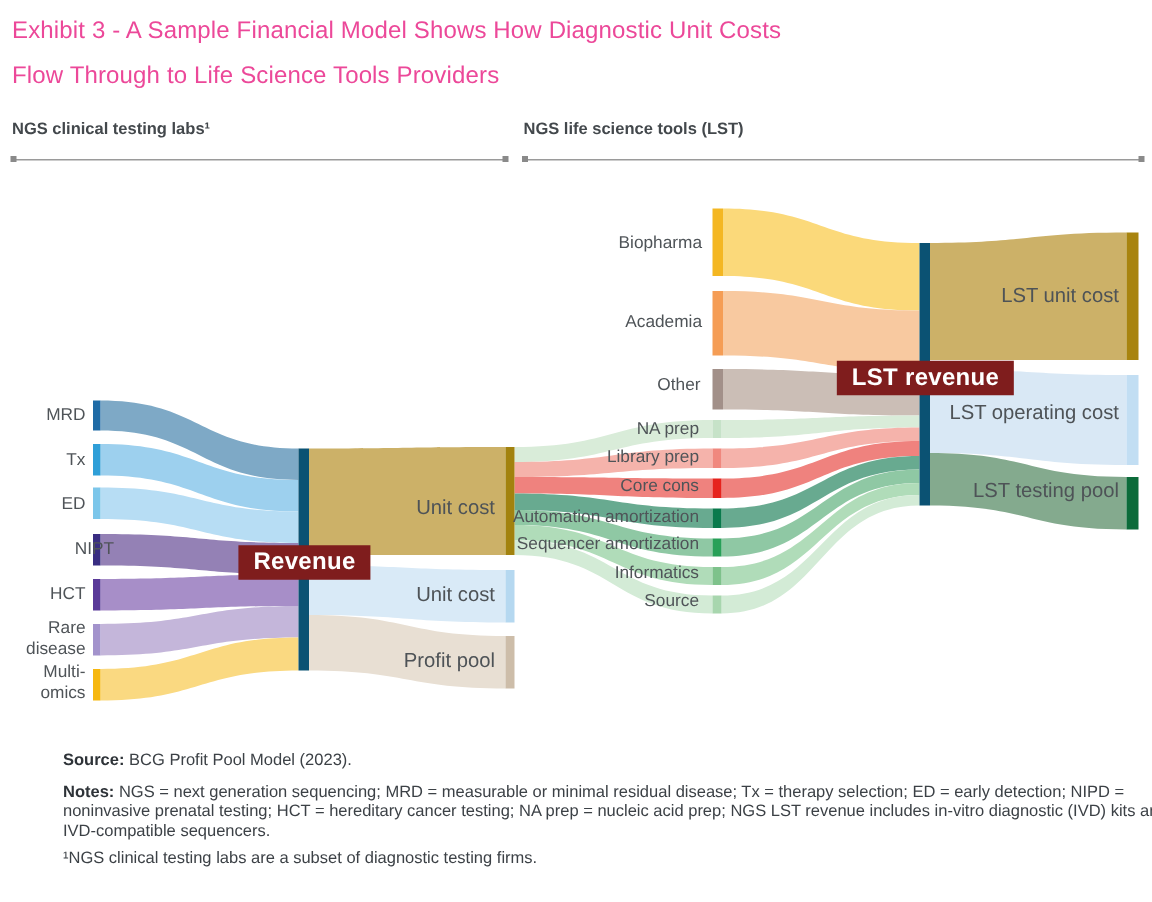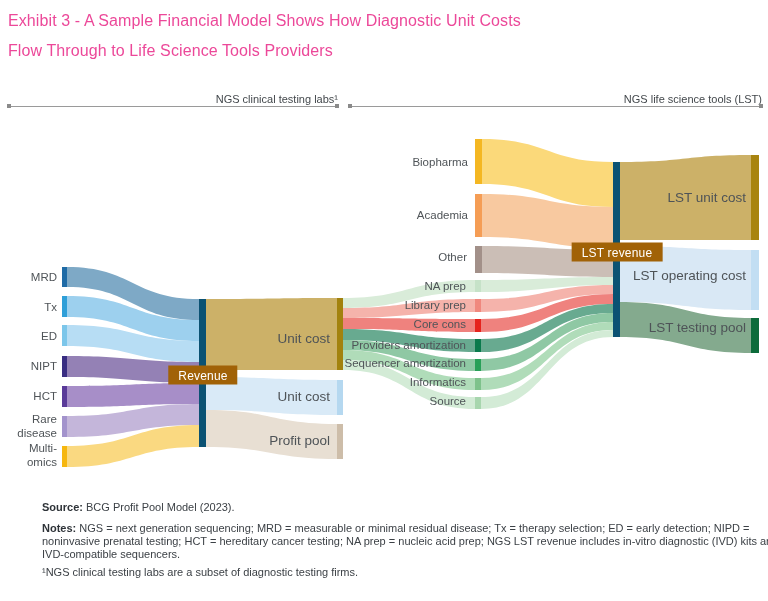--- a/index.html
+++ b/index.html
@@ -1,35 +1,35 @@
 <!DOCTYPE html>
 <html><head>
 <meta charset="utf-8">
 <style>
   html,body{margin:0;padding:0;background:#fff;}
   .page{position:relative;width:768px;height:601px;background:#fff;overflow:hidden;
         font-family:"Liberation Sans",sans-serif;}
   .title{position:absolute;left:8px;top:6px;width:748px;font-size:16px;line-height:30px;
          color:#ec4899;font-weight:400;letter-spacing:.1px;}
-  .bracket-label{position:absolute;top:93px;font-size:11px;font-weight:400;color:#43484c;text-align:right;}
+  .bracket-label{position:absolute;top:80px;font-size:11px;font-weight:700;color:#43484c;text-align:left;}
   .bracket-label.left{left:8px;width:330px;}
   .bracket-label.right{left:349px;width:413px;}
   .bracket-line{position:absolute;top:106px;height:0;border-top:1.5px solid #9a9a9a;}
   .bracket-line.left{left:8px;width:330px;}
   .bracket-line.right{left:349px;width:413px;}
   .bracket-line::before,.bracket-line::after{content:"";position:absolute;top:-2.7px;width:4px;height:4px;background:#8a8a8a;}
   .bracket-line::before{left:-1px;}
   .bracket-line::after{right:-1px;}
   #sankey-svg{position:absolute;left:0;top:0;}
   #label-layer{position:absolute;left:0;top:0;width:768px;height:601px;pointer-events:none;}
   .lbl{position:absolute;transform:translateY(-50%);font-size:11.5px;color:#4f5458;white-space:nowrap;}
   .lbl.center{transform:translate(-50%,-50%);}
   .lbl.wrap{white-space:normal;text-align:right;line-height:1.2;}
   .lbl.flow{font-size:13.5px;color:#4e5357;}
-  .lbl.badge{background:#a16207;color:#ffffff;font-size:12px;padding:2.5px 10px;letter-spacing:.2px;}
+  .lbl.badge{background:#7f1d1d;color:#ffffff;font-size:16px;padding:2.5px 10px;letter-spacing:.2px;font-weight:bold;}
   .footer-line{position:absolute;left:8px;width:752px;font-size:11px;color:#3c4146;line-height:1.16;margin-left:34px;}
   .footer-line b{color:#2e3338;}
   #src-line{top:501px;}
   #notes-line{top:522px;}
   #footnote-line{top:566px;}
 </style>
 </head>
 <body>
 
 <div class="page">
@@ -100,31 +100,31 @@
       <rect x="613" y="162" width="7" height="175" fill="#0b5273"></rect>
       <rect x="751" y="155" width="8" height="85" fill="#a8840f"></rect>
       <rect x="751" y="250" width="8" height="60" fill="#c2def3"></rect>
       <rect x="751" y="318" width="8" height="35" fill="#0c6b3a"></rect>
     </svg>
 
   <div id="label-layer">
       <div class="lbl" style="top: 277px; right: 711px;">MRD</div>
       <div class="lbl" style="top: 307px; right: 711px;">Tx</div>
       <div class="lbl" style="top: 336px; right: 711px;">ED</div>
-      <div class="lbl" style="top: 366px; right: 711px;">NIPT</div>
+      <div class="lbl" style="top: 366px; right: 692px;">NIPT</div>
       <div class="lbl" style="top: 396px; right: 711px;">HCT</div>
       <div class="lbl wrap" style="top: 427px; right: 711px; width: 54px;">Rare disease</div>
       <div class="lbl wrap" style="top: 456px; right: 711px; width: 48px;">Multi-omics</div>
       <div class="lbl" style="top: 162px; right: 300px;">Biopharma</div>
       <div class="lbl" style="top: 215px; right: 300px;">Academia</div>
       <div class="lbl" style="top: 257px; right: 301px;">Other</div>
       <div class="lbl" style="top: 286px; right: 302px;">NA prep</div>
       <div class="lbl" style="top: 305px; right: 302px;">Library prep</div>
       <div class="lbl" style="top: 324px; right: 302px;">Core cons</div>
-      <div class="lbl" style="top: 345px; right: 302px;">Providers amortization</div>
+      <div class="lbl" style="top: 345px; right: 302px;">Automation amortization</div>
       <div class="lbl" style="top: 363px; right: 302px;">Sequencer amortization</div>
       <div class="lbl" style="top: 382px; right: 302px; margin-left: 36px;">Informatics</div>
       <div class="lbl" style="top: 401px; right: 302px;">Source</div>
       <div class="lbl flow" style="top: 338px; right: 438px;">Unit cost</div>
       <div class="lbl flow" style="top: 396px; right: 438px;">Unit cost</div>
       <div class="lbl flow" style="top: 440px; right: 438px;">Profit pool</div>
       <div class="lbl flow" style="top: 197px; right: 22px;">LST unit cost</div>
       <div class="lbl flow" style="top: 275px; right: 22px;">LST operating cost</div>
       <div class="lbl flow" style="top: 327px; right: 22px;">LST testing pool</div>
       <div class="lbl badge center" style="top: 375px; left: 203px;">Revenue</div>

